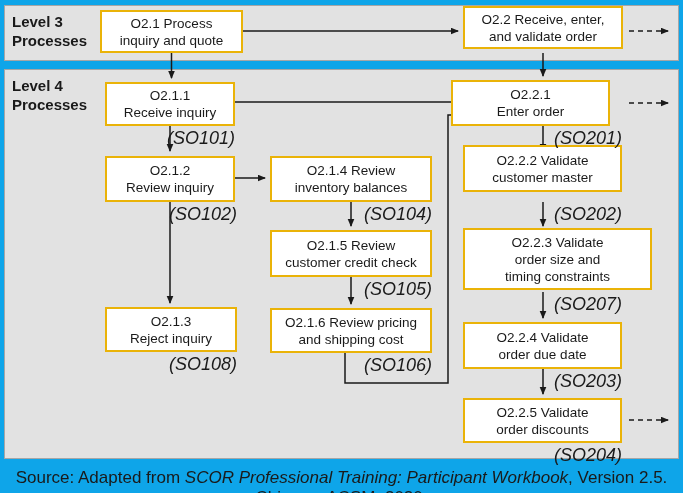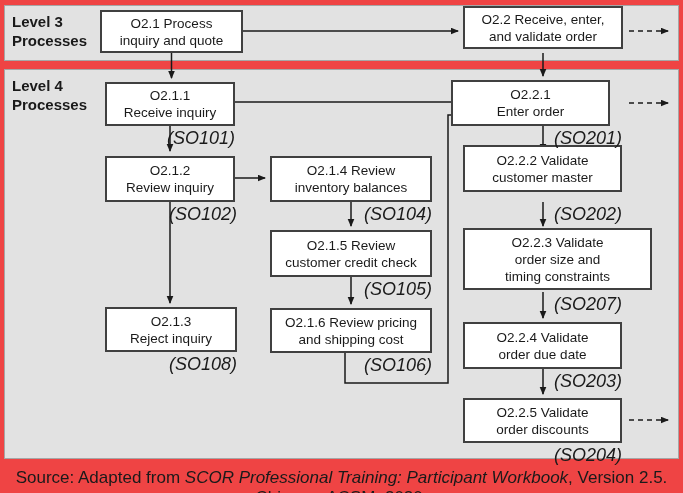--- a/index.html
+++ b/index.html
@@ -1,20 +1,20 @@
 <!DOCTYPE html>
 <html><head>
 <meta charset="utf-8">
 <style>
   html, body { margin: 0; padding: 0; background: #ffffff; }
   .canvas {
     position: relative;
     width: 683px;
     height: 493px;
-    background: #ef4444;
+    background: #0ea5e9;
     font-family: "Liberation Sans", sans-serif;
     color: #111111;
     overflow: hidden;
   }
   .band {
     position: absolute;
     background: #e2e2e2;
     border: 1px solid #a6a6a6;
     box-sizing: border-box;
   }
@@ -22,21 +22,21 @@
     position: absolute;
     font-weight: bold;
     font-size: 15px;
     line-height: 19px;
     white-space: pre-line;
     color: #1a1a1a;
   }
   .pbox {
     position: absolute;
     background: #ffffff;
-    border: 2px solid #404040;
+    border: 2px solid #eab308;
     box-sizing: border-box;
     display: flex;
     align-items: center;
     justify-content: center;
     text-align: center;
     font-size: 13.5px;
     line-height: 17px;
     white-space: pre-line;
     color: #1a1a1a;
     z-index: 2;

